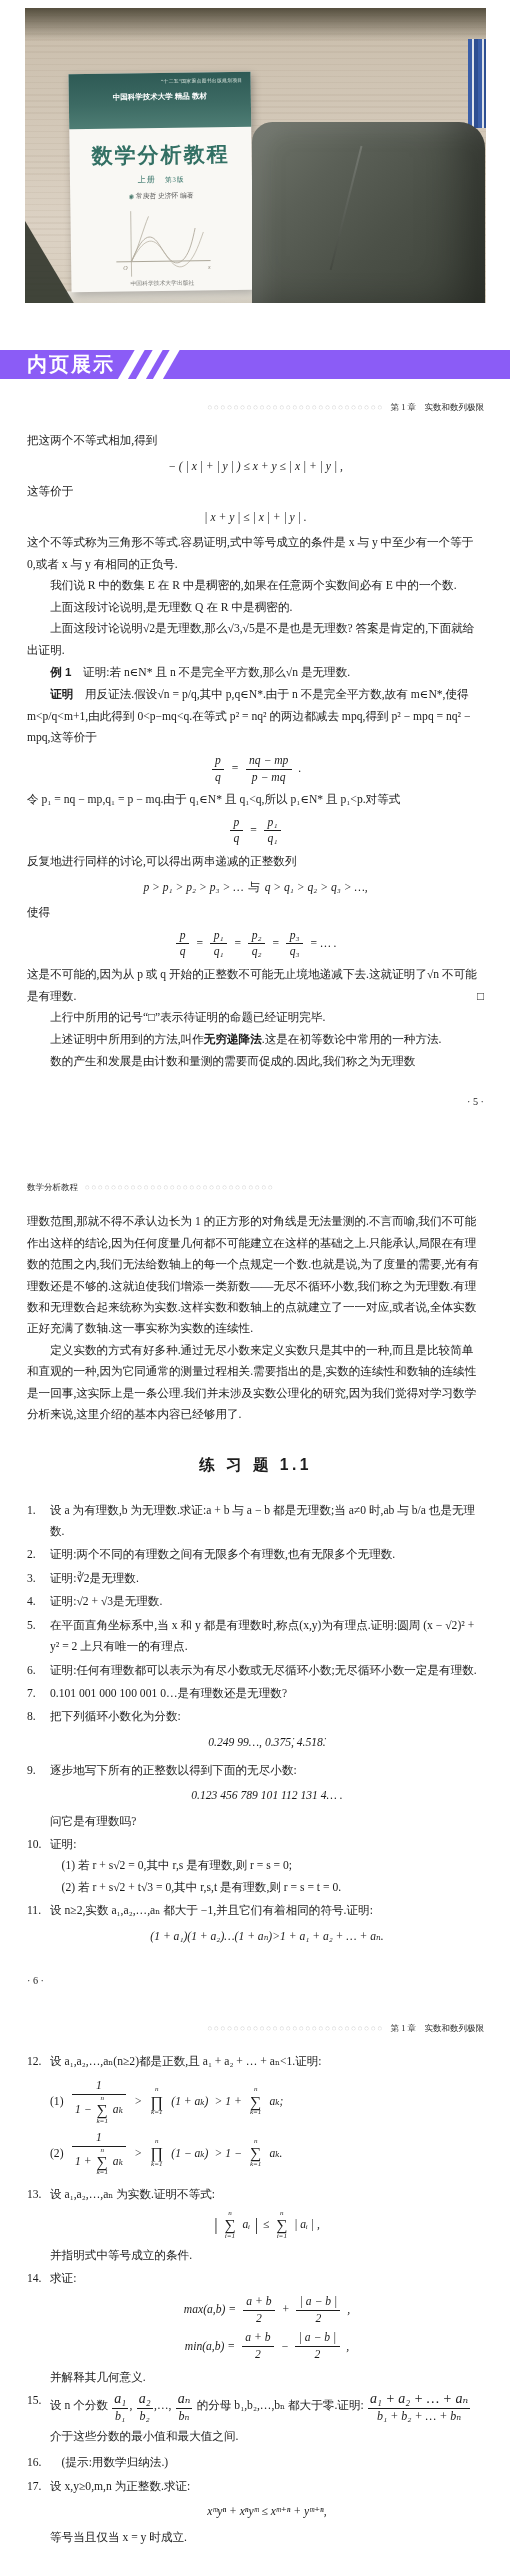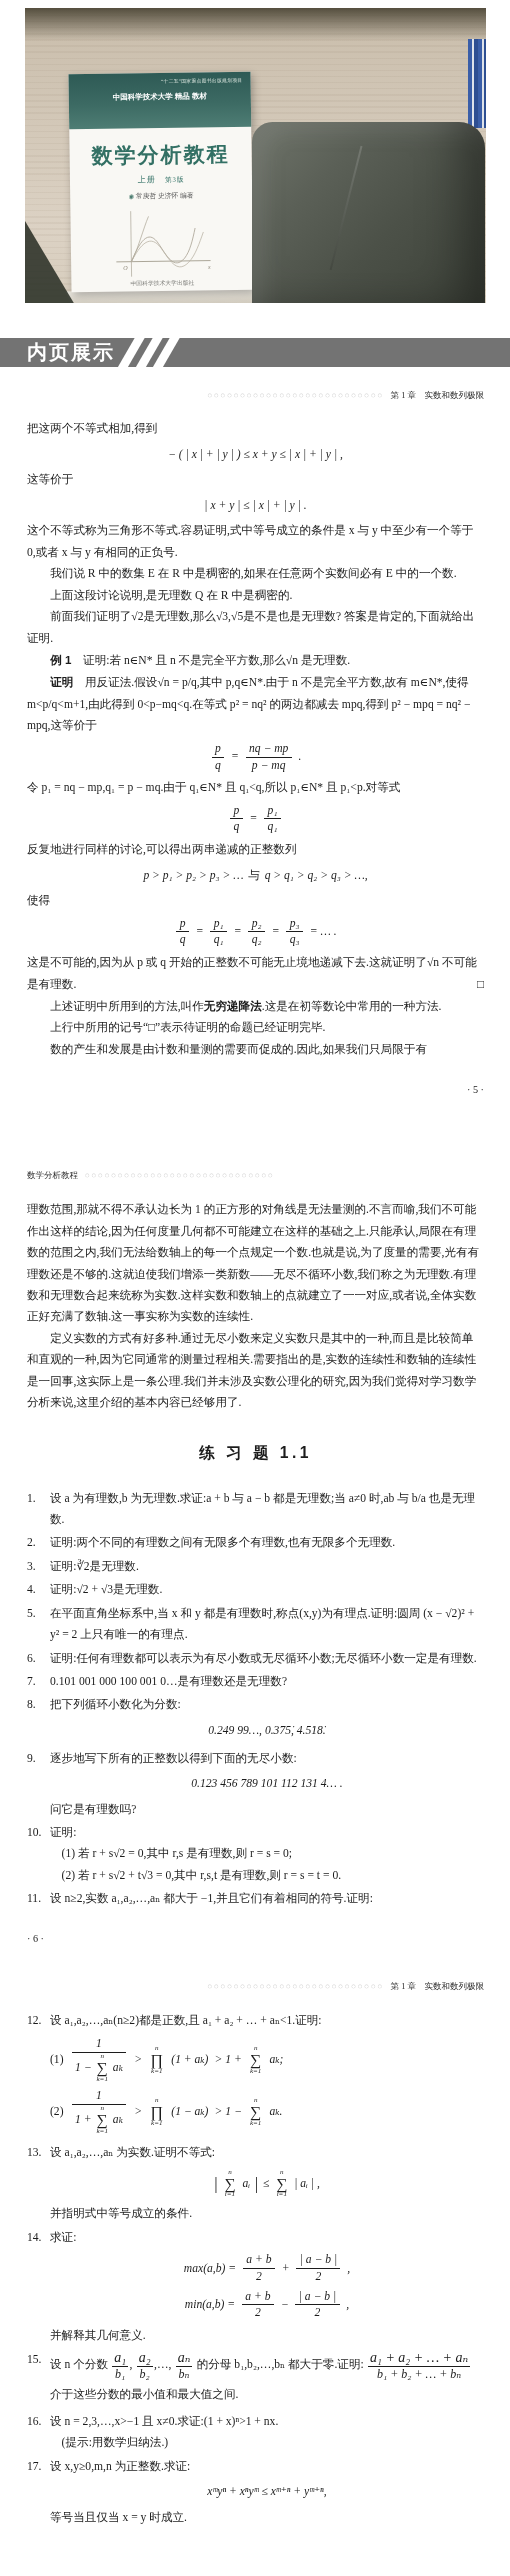--- a/index.html
+++ b/index.html
@@ -34,21 +34,21 @@
   .bag{position:absolute;right:1.4px;top:114px;width:233px;height:214px;z-index:4;
         border-radius:20.4px 26px 2.7px 2.7px;
         background:linear-gradient(135deg,#70756b 0%,#5b6057 28%,#4c5148 55%,#3a3f36 100%);
         box-shadow:inset -19px -23px 48px rgba(0,0,0,.38),inset 11px 8.2px 23px rgba(255,255,255,.13);}
   .bag-fold{position:absolute;left:-2.7px;bottom:-1.4px;width:0;height:0;z-index:5;
         border-bottom:89px solid #262b22;border-right:53px solid transparent;opacity:.85;}
   .bag-crease{position:absolute;left:40%;top:10%;width:2px;height:60%;z-index:5;
         background:linear-gradient(180deg,rgba(255,255,255,.16),rgba(0,0,0,.12));transform:rotate(14deg);}
 
   
-  .banner{margin-top:35px;height:29px;background:#737373;display:flex;align-items:center;
+  .banner{margin-top:47px;height:29px;background:#8b5cf6;display:flex;align-items:center;
         overflow:hidden;position:relative;}
   .banner-title{color:#fff;font-size:20px;font-weight:bold;letter-spacing:2px;margin-left:27px;
         font-family:"Liberation Sans","DejaVu Sans",sans-serif;}
   .slash{width:10.2px;height:44px;background:#fff;transform:skewX(-30deg);flex:none;}
   .s1{margin-left:11px;} .s2{margin-left:7.5px;} .s3{margin-left:7.5px;}
 
   
   .page{padding:20.4px 27px 0;background:#fff;font-size:11.6px;line-height:1.85;}
   .pg-head{display:flex;align-items:center;font-size:8.5px;margin-bottom:15px;}
   .pg-head.right{justify-content:flex-end;}
@@ -142,21 +142,21 @@
     <span class="chapter">第 1 章　实数和数列极限</span>
   </div>
 
   <p class="noind">把这两个不等式相加,得到</p>
   <div class="eq">− ( | x | + | y | ) ≤ x + y ≤ | x | + | y | ,</div>
   <p class="noind">这等价于</p>
   <div class="eq">| x + y | ≤ | x | + | y | .</div>
   <p class="noind">这个不等式称为三角形不等式.容易证明,式中等号成立的条件是 x 与 y 中至少有一个等于 0,或者 x 与 y 有相同的正负号.</p>
   <p class="ind">我们说 R 中的数集 E 在 R 中是稠密的,如果在任意两个实数间必有 E 中的一个数.</p>
   <p class="ind">上面这段讨论说明,是无理数 Q 在 R 中是稠密的.</p>
-  <p class="ind">前面我们证明了√2是无理数,那么√3,√5是不是也是无理数? 答案是肯定的,下面就给出证明.</p>
+  <p class="ind">上面这段讨论说明√2是无理数,那么√3,√5是不是也是无理数? 答案是肯定的,下面就给出证明.</p>
 
   <p class="ind">
     <span class="b">例 1</span><span class="gap"></span><span>证明:若 n∈N* 且 n 不是完全平方数,那么√n 是无理数.</span>
   </p>
   <p class="ind">
     <span class="b">证明</span><span class="gap"></span><span>用反证法.假设√n = p/q,其中 p,q∈N*.由于 n 不是完全平方数,故有 m∈N*,使得 m&lt;p/q&lt;m+1,由此得到 0&lt;p−mq&lt;q.在等式 p² = nq² 的两边都减去 mpq,得到 p² − mpq = nq² − mpq,这等价于</span>
   </p>
 
   <div class="eq">
     <span class="frac">
@@ -213,25 +213,25 @@
         <span class="fn">p₃</span>
         <span class="fd">q₃</span>
       </span>
     <span>= … .</span>
   </div>
 
   <p class="noind">
     <span>这是不可能的,因为从 p 或 q 开始的正整数不可能无止境地递减下去.这就证明了√n 不可能是有理数.</span>
     <span class="qed">□</span>
   </p>
+  <p class="ind">上行中所用的记号“□”表示待证明的命题已经证明完毕.</p>
   <p class="ind">
     <span>上述证明中所用到的方法,叫作</span><span class="b">无穷递降法</span><span>.这是在初等数论中常用的一种方法.</span>
   </p>
-  <p class="ind">上行中所用的记号“□”表示待证明的命题已经证明完毕.</p>
-  <p class="ind">数的产生和发展是由计数和量测的需要而促成的.因此,如果我们只局限于有</p>
+  <p class="ind">数的产生和发展是由计数和量测的需要而促成的.因此,我们称之为无理数</p>
 
   <div class="pagenum pn-right">· 5 ·</div>
   <div class="spacer-after-5"></div>
 </section>
 
 <section class="page">
   <div class="pg-head">
     <span class="booktit">数学分析教程</span>
     <span class="circles">○○○○○○○○○○○○○○○○○○○○○○○○○○○○○</span>
   </div>
@@ -290,20 +290,21 @@
       <div class="pbody">
         <div>证明:</div>
         <div class="subline">(1) 若 r + s√2 = 0,其中 r,s 是有理数,则 r = s = 0;</div>
         <div class="subline">(2) 若 r + s√2 + t√3 = 0,其中 r,s,t 是有理数,则 r = s = t = 0.</div>
       </div>
     </div>
     <div class="pitem">
       <span class="pnum">11.</span>
       <div class="pbody">
         <div>设 n≥2,实数 a₁,a₂,…,aₙ 都大于 −1,并且它们有着相同的符号.证明:</div>
+        <div class="eq">(1 + a₁)(1 + a₂)…(1 + aₙ)&gt;1 + a₁ + a₂ + … + aₙ.</div>
       </div>
     </div>
   </div>
 
   <div class="pagenum pn-left">· 6 ·</div>
 </section>
 
 <section class="page">
   <div class="pg-head right">
     <span class="circles">○○○○○○○○○○○○○○○○○○○○○○○○○○○</span>
@@ -457,21 +458,20 @@
             <span class="fn">a₁ + a₂ + … + aₙ</span>
             <span class="fd">b₁ + b₂ + … + bₙ</span>
           </span>
         <span>介于这些分数的最小值和最大值之间.</span>
       </div>
     </div>
 
     <div class="pitem">
       <span class="pnum">16.</span>
       <div class="pbody">
-        <div>设 n = 2,3,…,x&gt;−1 且 x≠0.求证:(1 + x)ⁿ&gt;1 + nx.</div>
         <div class="subline">(提示:用数学归纳法.)</div>
       </div>
     </div>
 
     <div class="pitem">
       <span class="pnum">17.</span>
       <div class="pbody">
         <div>设 x,y≥0,m,n 为正整数.求证:</div>
         <div class="eq">xᵐyⁿ + xⁿyᵐ ≤ xᵐ⁺ⁿ + yᵐ⁺ⁿ,</div>
         <div>等号当且仅当 x = y 时成立.</div>

